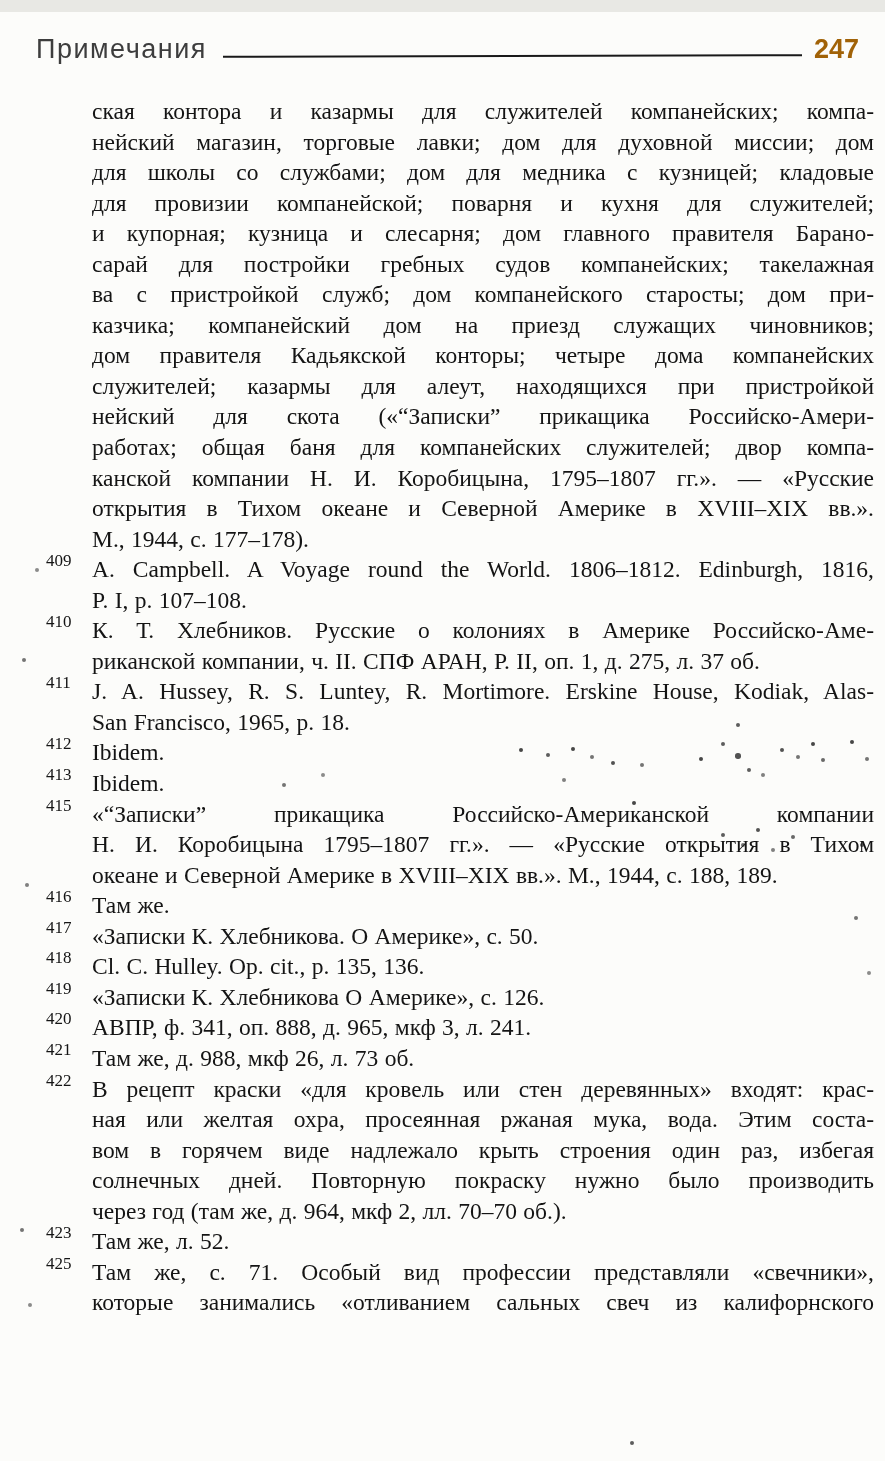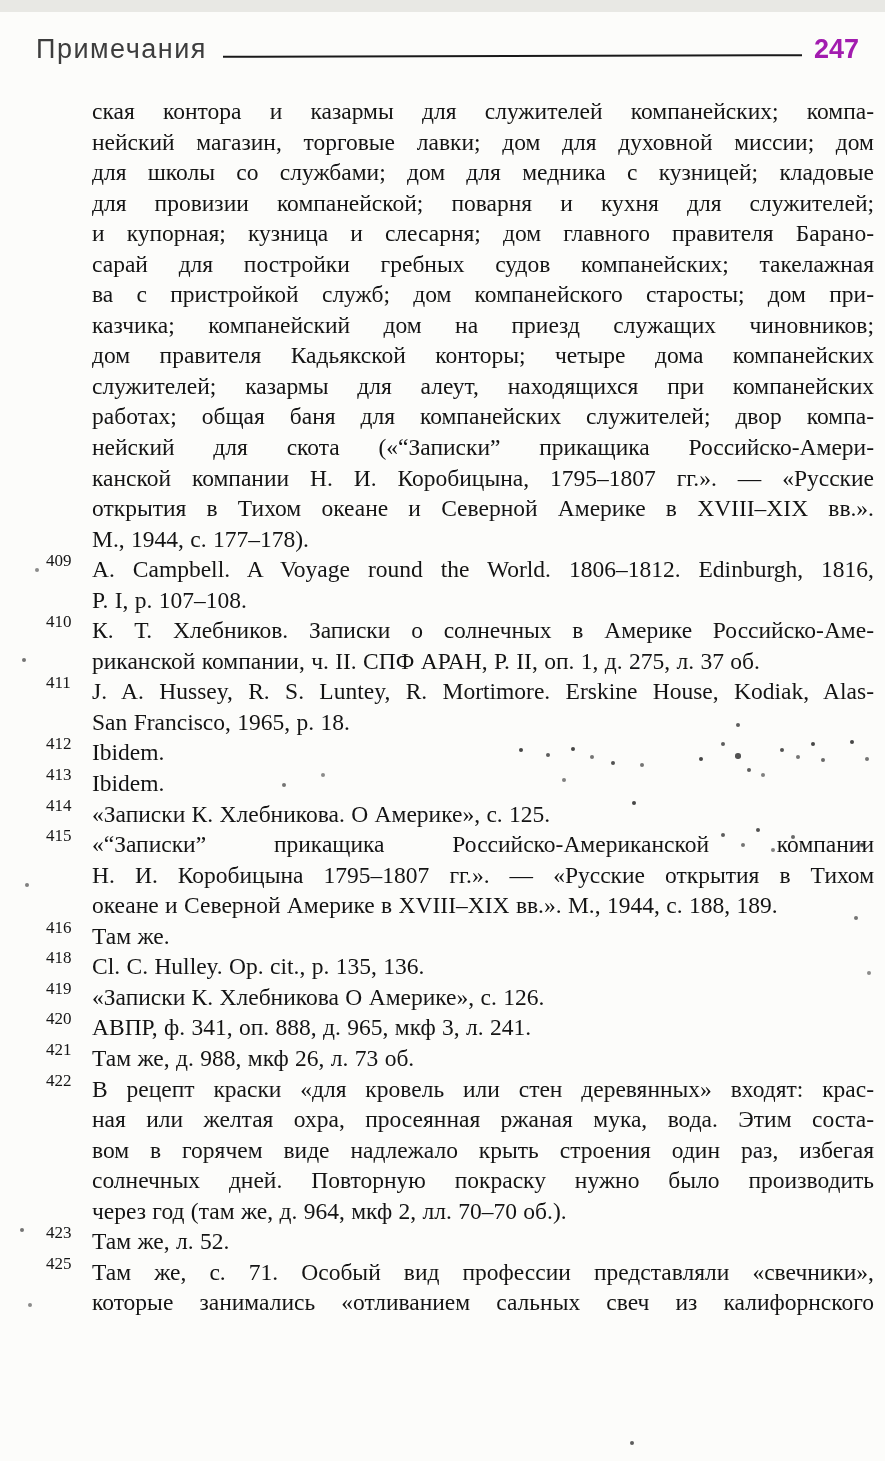--- a/index.html
+++ b/index.html
@@ -39,21 +39,21 @@
     flex: 1 1 auto;
     height: 2px;
     background: #191919;
     margin: 0 12px 7px 16px;
     transform: rotate(-0.15deg);
   }
   .hdr-pageno {
     font-size: 27px;
     line-height: 30px;
     font-weight: 700;
-    color: #a21caf;
+    color: #a16207;
     white-space: nowrap;
   }
   
   .body {
     position: absolute;
     top: 84px;
     left: 92px;
     width: 782px;
   }
   .line {
@@ -141,63 +141,63 @@
       <div>
         <div class="line j">ская контора и казармы для служителей компанейских; компа-</div>
         <div class="line j">нейский магазин, торговые лавки; дом для духовной миссии; дом</div>
         <div class="line j">для школы со службами; дом для медника с кузницей; кладовые</div>
         <div class="line j">для провизии компанейской; поварня и кухня для служителей;</div>
         <div class="line j">и купорная; кузница и слесарня; дом главного правителя Барано-</div>
         <div class="line j">сарай для постройки гребных судов компанейских; такелажная</div>
         <div class="line j">ва с пристройкой служб; дом компанейского старосты; дом при-</div>
         <div class="line j">казчика; компанейский дом на приезд служащих чиновников;</div>
         <div class="line j">дом правителя Кадьякской конторы; четыре дома компанейских</div>
-        <div class="line j">служителей; казармы для алеут, находящихся при компанейских</div>
+        <div class="line j">служителей; казармы для алеут, находящихся при пристройкой</div>
+        <div class="line j">нейский для скота («“Записки” прикащика Российско-Амери-</div>
         <div class="line j">работах; общая баня для компанейских служителей; двор компа-</div>
-        <div class="line j">нейский для скота («“Записки” прикащика Российско-Амери-</div>
         <div class="line j">канской компании Н. И. Коробицына, 1795–1807 гг.». — «Русские</div>
         <div class="line j">открытия в Тихом океане и Северной Америке в XVIII–XIX вв.».</div>
         <div class="line">М., 1944, с. 177–178).</div>
       </div>
       <div class="note">
         <span class="note-num">409</span>
         <div class="line j">A. Campbell. A Voyage round the World. 1806–1812. Edinburgh, 1816,</div>
         <div class="line">P. I, p. 107–108.</div>
       </div>
       <div class="note">
         <span class="note-num">410</span>
-        <div class="line j">К. Т. Хлебников. Записки о солнечных в Америке Российско-Аме-</div>
+        <div class="line j">К. Т. Хлебников. Русские о колониях в Америке Российско-Аме-</div>
         <div class="line">риканской компании, ч. II. СПФ АРАН, Р. II, оп. 1, д. 275, л. 37 об.</div>
       </div>
       <div class="note">
         <span class="note-num">411</span>
         <div class="line j">J. A. Hussey, R. S. Luntey, R. Mortimore. Erskine House, Kodiak, Alas-</div>
         <div class="line">San Francisco, 1965, p. 18.</div>
       </div>
       <div class="note">
         <span class="note-num">412</span>
         <div class="line">Ibidem.</div>
       </div>
       <div class="note">
         <span class="note-num">413</span>
         <div class="line">Ibidem.</div>
-      </div>
-      <div class="note">
-        <span class="note-num">414</span>
-        <div class="line">«Записки К. Хлебникова. О Америке», с. 125.</div>
       </div>
       <div class="note">
         <span class="note-num">415</span>
         <div class="line j">«“Записки” прикащика Российско-Американской компании</div>
         <div class="line j">Н. И. Коробицына 1795–1807 гг.». — «Русские открытия в Тихом</div>
         <div class="line">океане и Северной Америке в XVIII–XIX вв.». М., 1944, с. 188, 189.</div>
       </div>
       <div class="note">
         <span class="note-num">416</span>
         <div class="line">Там же.</div>
+      </div>
+      <div class="note">
+        <span class="note-num">417</span>
+        <div class="line">«Записки К. Хлебникова. О Америке», с. 50.</div>
       </div>
       <div class="note">
         <span class="note-num">418</span>
         <div class="line">Cl. C. Hulley. Op. cit., p. 135, 136.</div>
       </div>
       <div class="note">
         <span class="note-num">419</span>
         <div class="line">«Записки К. Хлебникова О Америке», с. 126.</div>
       </div>
       <div class="note">

